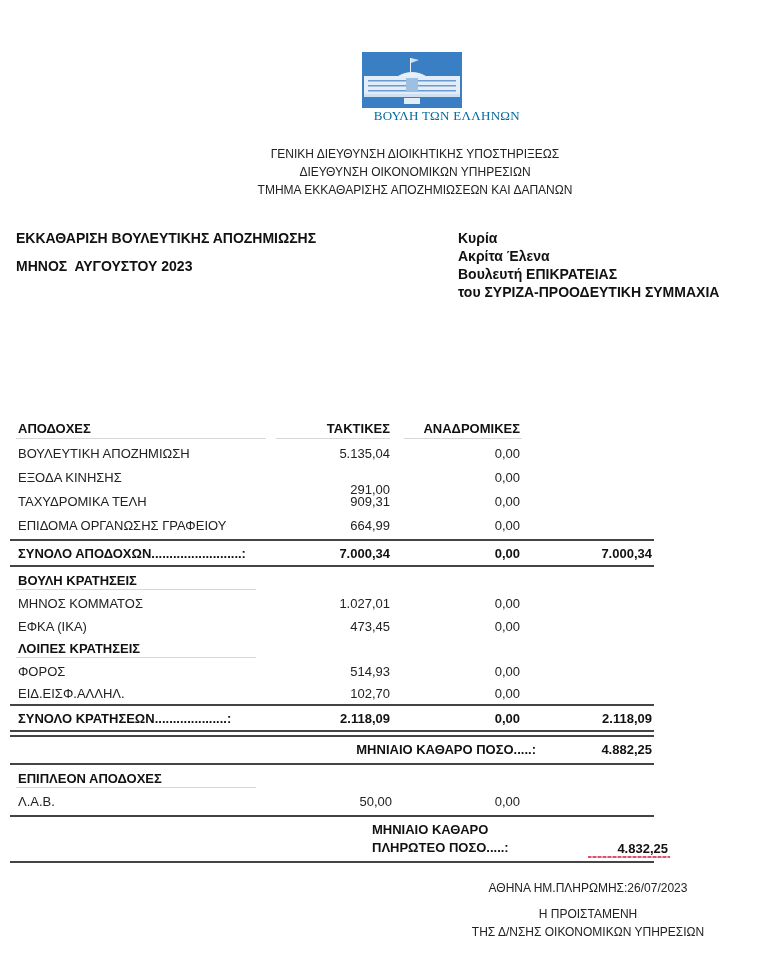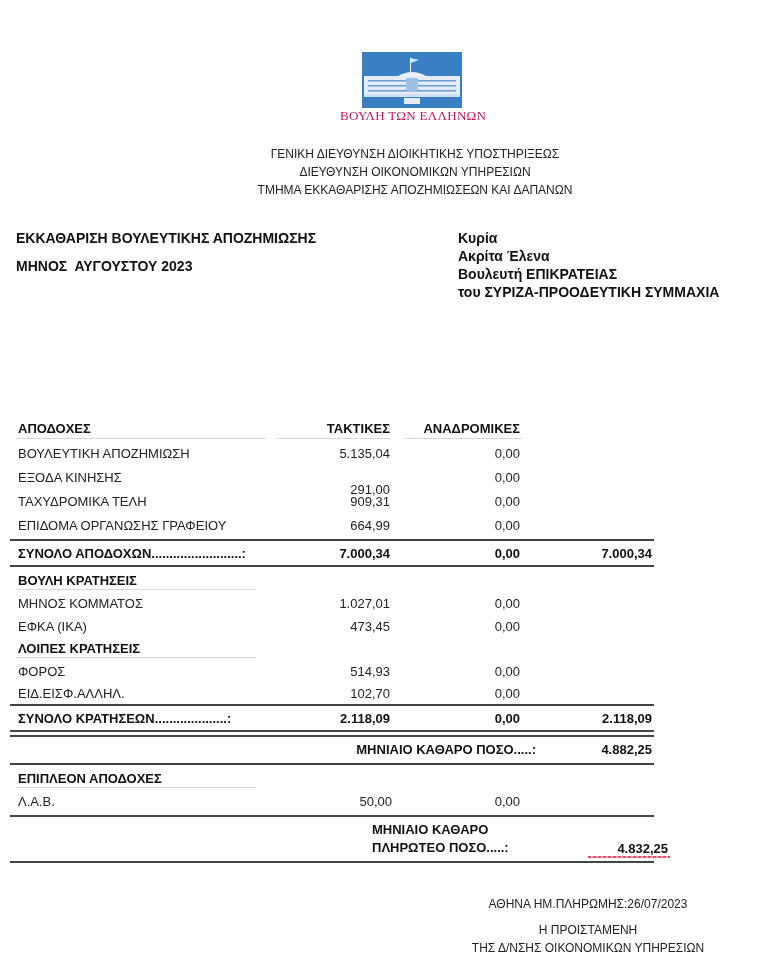--- a/index.html
+++ b/index.html
@@ -1,36 +1,36 @@
 <!DOCTYPE html>
 <html><head>
 <meta charset="utf-8">
 <style>
   html, body { margin:0; padding:0; background:#ffffff; }
   body { width:768px; height:978px; position:relative; overflow:hidden;
          font-family:"Liberation Sans", sans-serif; color:#1a1a1a; }
   .abs { position:absolute; }
   .logo { left:362px; top:52px; width:100px; height:56px; }
-  .logo-caption { left:340px; top:108px; width:180px; text-align:left;
-                  font-family:"Liberation Serif", serif; font-size:13px; letter-spacing:0.3px; color:#be185d; }
+  .logo-caption { left:340px; top:108px; width:180px; text-align:right;
+                  font-family:"Liberation Serif", serif; font-size:13px; letter-spacing:0.3px; color:#0369a1; }
   .dept { left:0; width:830px; text-align:center; font-size:12px; color:#222; }
   .title { left:16px; font-size:14px; font-weight:bold; color:#111; }
   .addr { left:458px; font-size:14px; font-weight:bold; color:#111; }
   .lbl { left:18px; font-size:13px; color:#222; }
   .lbl.b { font-weight:bold; color:#111; }
   .num { font-size:13px; color:#222; text-align:right; }
   .num.b { font-weight:bold; color:#111; }
   .c1 { left:280px; width:110px; }
   .c2 { left:400px; width:120px; }
   .c3 { left:540px; width:112px; }
   .hline { position:absolute; height:2px; background:#444; }
   .thin { position:absolute; height:1px; background:#d8d8d8; }
   .red-ul { position:absolute; left:588px; top:856px; width:82px; height:2px;
             background:repeating-linear-gradient(90deg,#d9536a 0 3px,#f0a0b0 3px 5px); }
-  .right-txt { font-size:12px; color:#222; text-align:center;margin-top:16px; }
+  .right-txt { font-size:12px; color:#222; text-align:center; }
 </style>
 </head>
 <body>
 
 <div class="abs logo">
   <svg width="100" height="56" viewBox="0 0 100 56">
     <rect x="0" y="0" width="100" height="56" fill="#3a7fc4"></rect>
     <rect x="48" y="6" width="1" height="14" fill="#e8f0f8"></rect>
     <path d="M49 6 L57 8 L49 11 Z" fill="#cfe0f2"></path>
     <path d="M36 24 Q50 16 64 24 Z" fill="#e8f0f8"></path>

